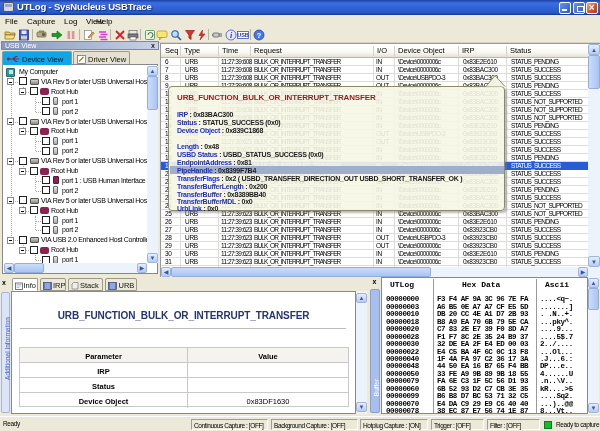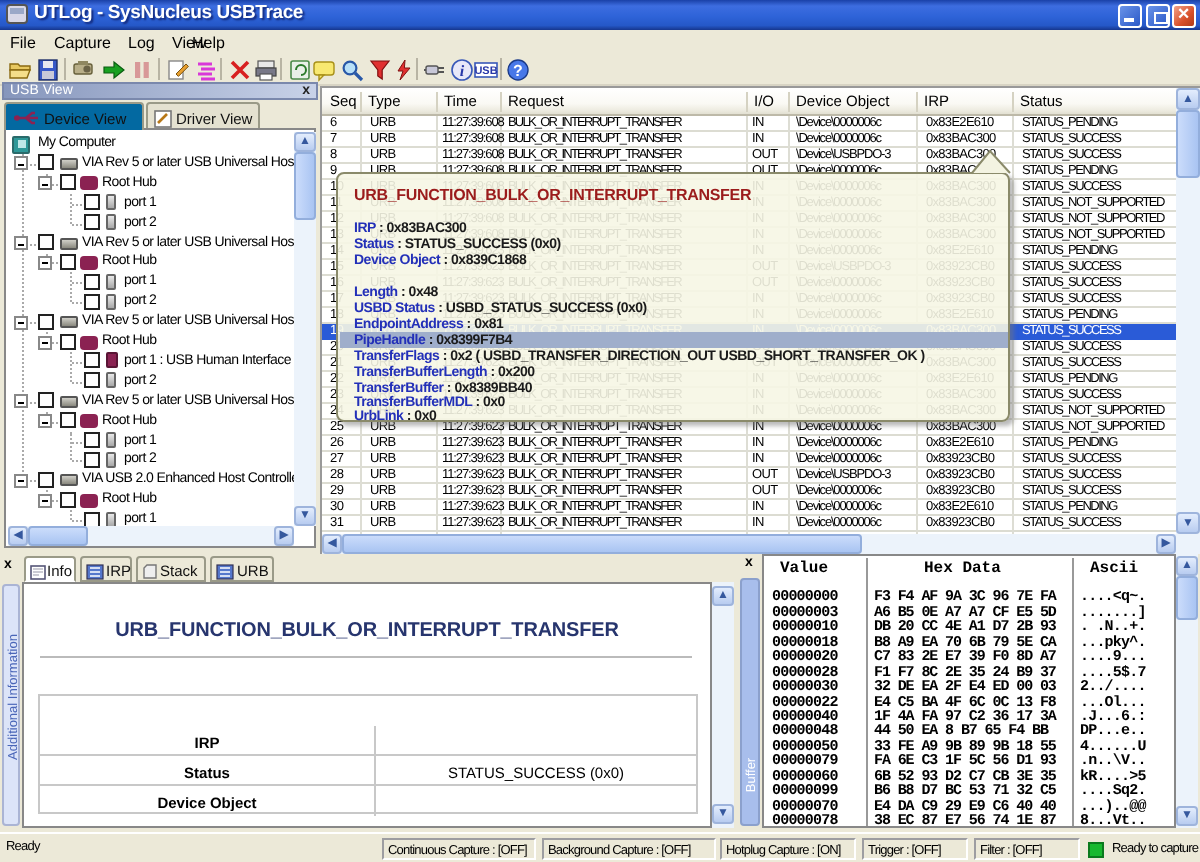--- a/index.html
+++ b/index.html
@@ -21,21 +21,21 @@
 
 #toolbar{position:absolute;left:0;top:27px;width:600px;height:16px;border-bottom:1px solid #d8d4c4}
 .tsep{position:absolute;top:2px;width:1px;height:11px;background:#b8b4a4}
 .ticn{position:absolute;top:2px;width:12px;height:12px}
 
 #lpanel{position:absolute;left:1px;top:41px;width:158px;height:233px}
 #lcaption{position:absolute;left:0;top:0;width:158px;height:9px;background:linear-gradient(90deg,#8696BC,#C8D2E8);border:1px solid #7a88ac}
 #lcaption span{position:absolute;left:3px;top:0px;font-size:7px;color:#fff}
 #lcaption .x{left:auto;right:3px;color:#222;font-weight:bold;font-size:7px;top:0px}
 .tab{position:absolute;top:10px;height:13px;border:1px solid #9a9a88;border-bottom:none;border-radius:2px 2px 0 0;font-size:7.5px;color:#111;background:#E4E1D0}
-.tab.active{background:#0369a1;height:14px;z-index:2}
+.tab.active{background:#0ea5e9;height:14px;z-index:2}
 #treebox{position:absolute;left:1px;top:23px;width:156px;height:210px;background:#fff;border:1px solid #888}
 #treeclip{position:absolute;left:1px;top:1px;width:144px;height:197px;overflow:hidden}
 .trw{position:absolute;left:0;height:10px;width:200px}
 .ttxt{position:absolute;top:0.5px;font-size:7px;color:#000;white-space:nowrap;letter-spacing:-0.3px}
 .texp{position:absolute;top:1px;width:7px;height:7px;border:1px solid #888;background:#fff}
 .texp:before{content:"";position:absolute;left:1px;top:2.5px;width:3px;height:1px;background:#000}
 .tchk{position:absolute;top:0px;width:8px;height:8px;border:1.4px solid #222;background:#fff}
 .ticon{position:absolute;top:0px;width:9px;height:9px}
 .icomp{border:1px solid #2a6a6a;background:#2E9898;border-radius:1px}
 .icomp:before{content:"";position:absolute;left:1.5px;top:1.5px;width:4px;height:3.5px;background:#BFE8E8}
@@ -741,50 +741,55 @@
     </div>
 </div>
 
 <div id="addstrip">
     <span>Additional Information</span>
   </div>
 <div id="infopanel">
   <div id="ititle">URB_FUNCTION_BULK_OR_INTERRUPT_TRANSFER</div>
   <div id="ihr"></div>
   <div id="itable">
+    <div class="itr" style="top:0;background:#F4F3EE">
+        <span class="p">Parameter</span>
+        <span class="vd"></span>
+        <span class="v" style="font-weight:bold">Value</span>
+      </div>
     <div class="itr" style="top:15px">
         <span class="p">IRP</span>
         <span class="vd"></span>
       </div>
     <div class="itr" style="top:30px">
         <span class="p">Status</span>
         <span class="vd"></span>
-        <span class="v">STATUS_SUCCESS (0x0)</span>
       </div>
     <div class="itr" style="top:45px;border-bottom:none">
         <span class="p">Device Object</span>
         <span class="vd"></span>
+        <span class="v">0x83DF1630</span>
       </div>
   </div>
 </div>
 <div id="ipsb"></div>
 <div class="sbtn" style="left:356px;top:293px;width:11px;height:10px">
     <span class="arr">▲</span>
   </div>
 <div class="sbtn" style="left:356px;top:402px;width:11px;height:10px">
     <span class="arr" style="line-height:9px">▼</span>
   </div>
 
 <div id="bufx">x</div>
 <div id="bufstrip">
     <span>Buffer</span>
   </div>
 <div id="hexpanel">
   <div id="hexhead">
-      <span style="left:8px">Value</span>
+      <span style="left:8px">UTLog</span>
       <span style="left:80px">Hex Data</span>
       <span style="left:163px">Ascii</span>
     </div>
   <div class="hdiv" style="left:51px"></div>
   <div class="hdiv" style="left:154px"></div>
 <div class="hrow" style="top:17.3px">
       <span class="hoff">00000000</span>
       <span class="hhex">F3 F4 AF 9A 3C 96 7E FA</span>
       <span class="hasc">....&lt;q~.</span>
     </div>
@@ -823,21 +828,21 @@
       <span class="hhex">E4 C5 BA 4F 6C 0C 13 F8</span>
       <span class="hasc">...Ol...</span>
     </div>
 <div class="hrow" style="top:76.9px">
       <span class="hoff">00000040</span>
       <span class="hhex">1F 4A FA 97 C2 36 17 3A</span>
       <span class="hasc">.J...6.:</span>
     </div>
 <div class="hrow" style="top:84.3px">
       <span class="hoff">00000048</span>
-      <span class="hhex">44 50 EA 8 B7 65 F4 BB</span>
+      <span class="hhex">44 50 EA 16 B7 65 F4 BB</span>
       <span class="hasc">DP...e..</span>
     </div>
 <div class="hrow" style="top:91.8px">
       <span class="hoff">00000050</span>
       <span class="hhex">33 FE A9 9B 89 9B 18 55</span>
       <span class="hasc">4......U</span>
     </div>
 <div class="hrow" style="top:99.2px">
       <span class="hoff">00000079</span>
       <span class="hhex">FA 6E C3 1F 5C 56 D1 93</span>

